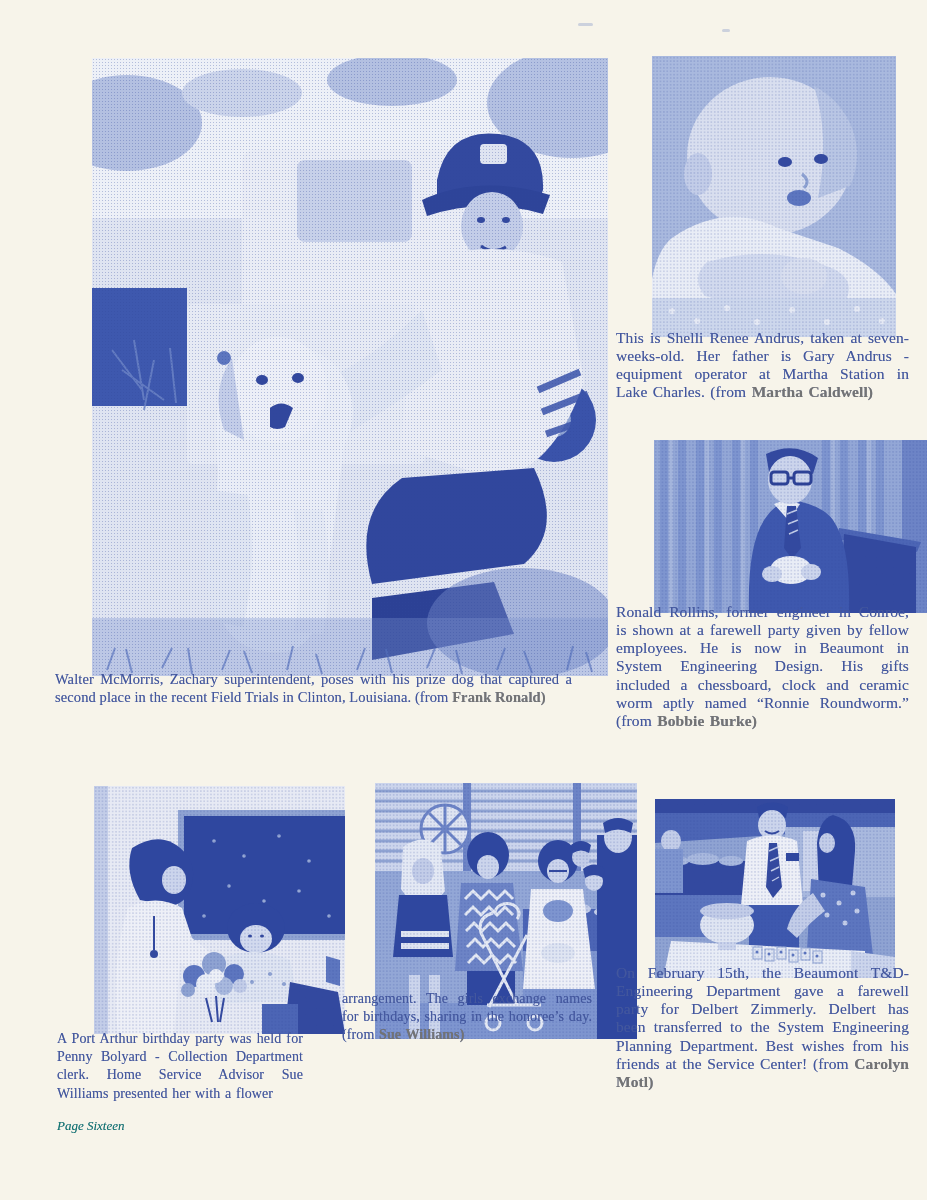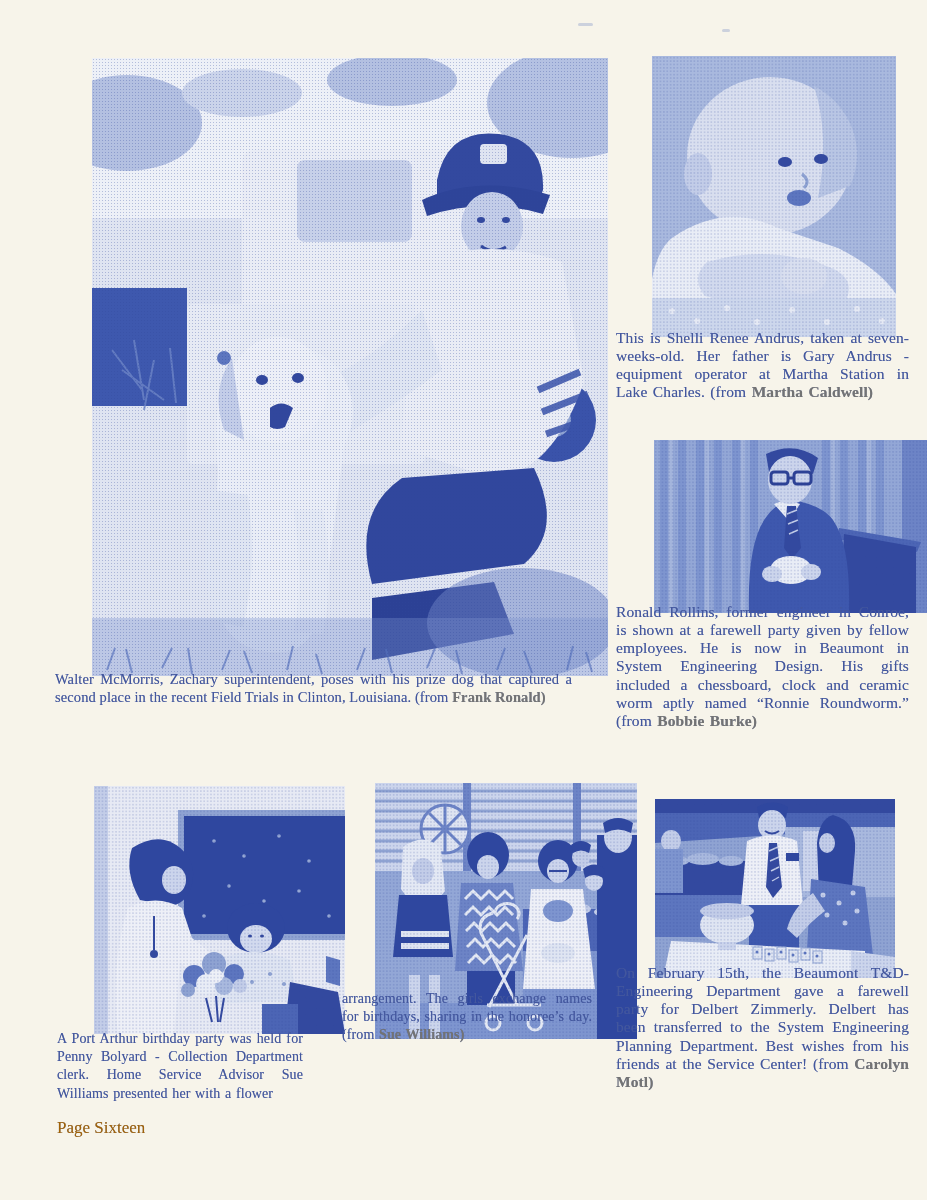--- a/index.html
+++ b/index.html
@@ -29,21 +29,21 @@
   .caption{
     position:absolute;margin:0;color:#43579e;
     text-align:justify;
     text-shadow:0 0 .4px rgba(67,87,158,.55);
   }
   .caption b{font-weight:700;color:#737373;}
   .cap-wide{font-size:14.5px;line-height:1.26;letter-spacing:.1px;}
   .cap-right{font-size:15.5px;line-height:1.17;letter-spacing:.1px;word-spacing:1.5px;}
   .cap-small{font-size:14px;line-height:1.3;letter-spacing:.1px;word-spacing:1px;}
   .footer{
-    position:absolute;font-size:17px;color:#a16207;
+    position:absolute;font-style:italic;font-size:13px;color:#0f766e;
     text-shadow:0 0 .4px rgba(67,87,158,.5);
   }
   .speck{position:absolute;background:#aab4d2;border-radius:2px;opacity:.55;}
 </style>
 </head>
 <body>
 
 <div id="page">
 
   <div class="speck" style="left:578px;top:23px;width:15px;height:3px;"></div>

